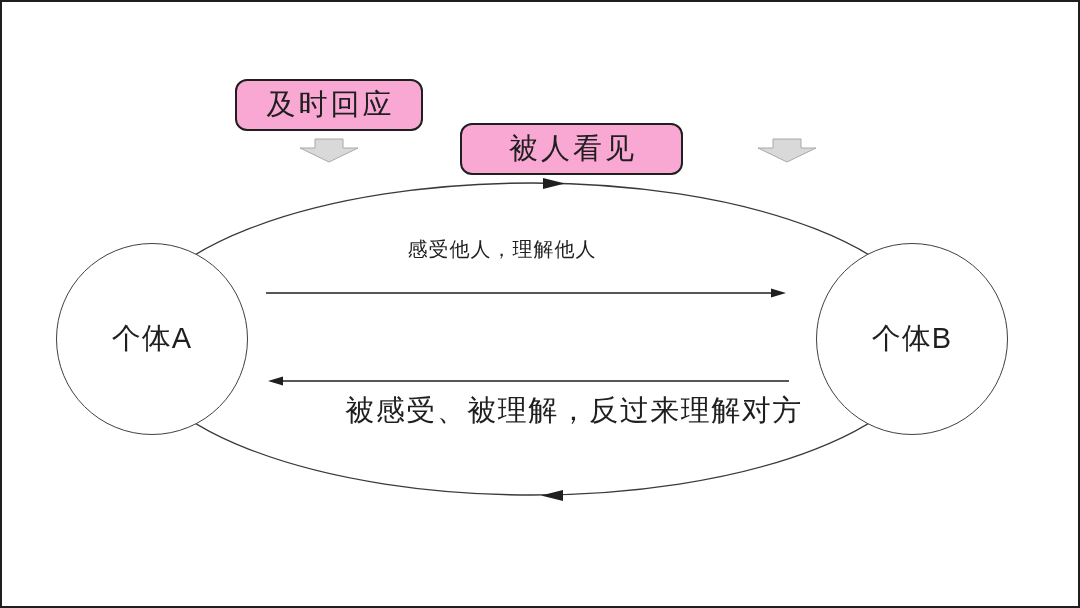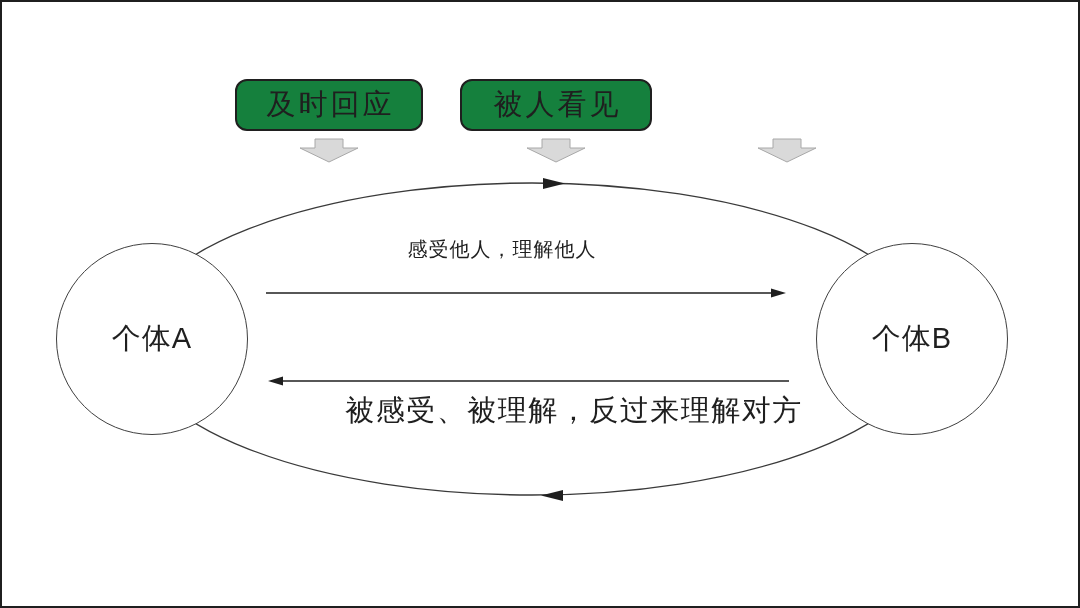--- a/index.html
+++ b/index.html
@@ -14,28 +14,28 @@
     overflow:hidden;
   }
   .layer{position:absolute;left:0;top:0;width:1080px;height:608px;}
 
   
   .top-box{
     position:absolute;top:77px;height:52px;
     box-sizing:border-box;
     border:2.5px solid var(--ink,#1f1f1f);
     border-radius:12px;
-    background:#15803d;
+    background:#f9a8d4;
     display:flex;align-items:center;justify-content:center;
     font-size:29px;letter-spacing:3px;
     padding-left:3px; 
     white-space:nowrap;
   }
   .box-1{left:233px;width:188px;}
-  .box-2{left:458px;width:192px;}
+  .box-2{left:458px;width:223px;margin-top:44px;}
   .box-3{left:691px;width:188px;}
 
   
   .entity-circle{
     position:absolute;top:241px;width:192px;height:192px;
     box-sizing:border-box;
     border:1.5px solid var(--circle-stroke,#3f3f3f);
     border-radius:50%;
     background:#fff;
     display:flex;align-items:center;justify-content:center;

